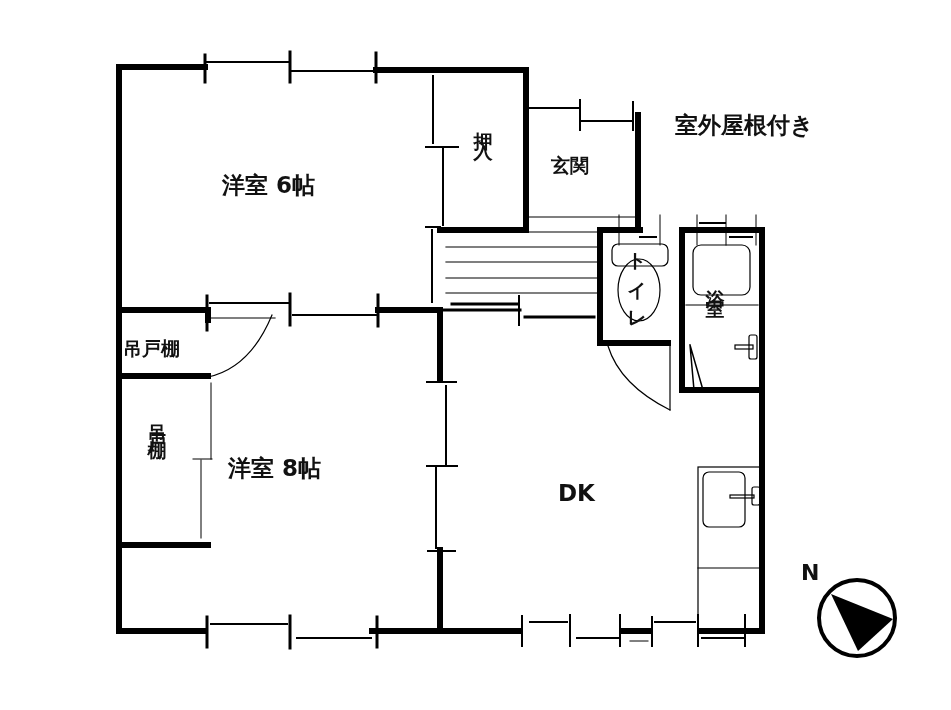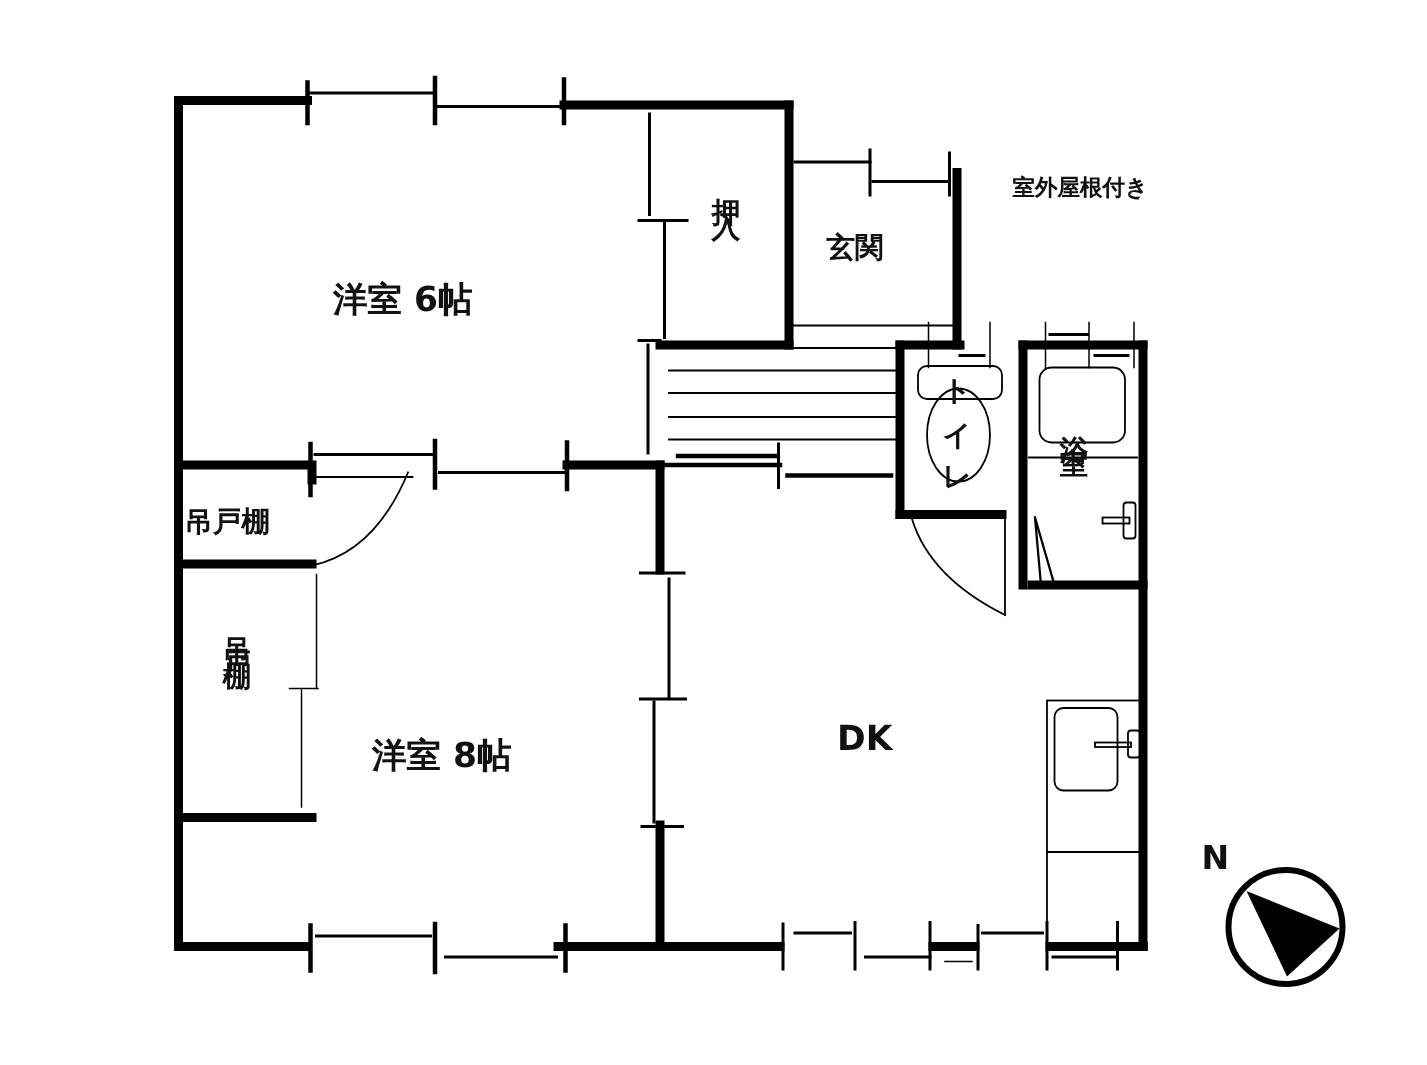--- a/index.html
+++ b/index.html
@@ -3,21 +3,21 @@
   <meta charset="utf-8">
   <style>
     html, body { margin: 0; padding: 0; background: #ffffff; }
     body { width: 951px; height: 710px; position: relative; overflow: hidden; font-family: "DejaVu Sans", "Liberation Sans", sans-serif; }
     #plan { position: absolute; left: 0; top: 0; width: 951px; height: 710px; }
     .label { position: absolute; color: #111111; font-weight: bold; white-space: nowrap; line-height: 1; }
     .room-lg { font-size: 23px; }
     .room-md { font-size: 19px; }
     .room-sm { font-size: 19px; }
     .vert { writing-mode: vertical-rl; text-orientation: upright; letter-spacing: 8px; }
-    .note { font-size: 15px; line-height: 34px; }
+    .note { font-size: 23px; line-height: 34px; }
   </style>
 </head>
 <body>
 
 <svg id="plan" viewBox="0 0 951 710" xmlns="http://www.w3.org/2000/svg">
   <g fill="none" stroke="#000" stroke-linecap="square">
 
     <g stroke-width="6">
 
       <line x1="119" y1="67" x2="119" y2="631"></line>
@@ -163,22 +163,22 @@
       <rect x="730" y="495" width="24" height="3"></rect>
     </g>
   </g>
 
   <g>
     <circle cx="857" cy="618" r="38" fill="none" stroke="#000" stroke-width="4"></circle>
     <polygon points="831,594 893,619 858,651" fill="#000"></polygon>
   </g>
 </svg>
 
-<div class="label room-lg" style="left:222px; top:189px;">洋室 6帖</div>
-<div class="label room-lg" style="left:248px; top:457px;margin-top:36px;">洋室 8帖</div>
+<div class="label room-lg" style="left:222px; top:174px;">洋室 6帖</div>
+<div class="label room-lg" style="left:228px; top:457px;">洋室 8帖</div>
 <div class="label room-lg" style="left:558px; top:458px;margin-top:24px;">DK</div>
 <div class="label room-md vert" style="left:474px; top:117px;">押入</div>
 <div class="label room-md" style="left:551px; top:156px;">玄関</div>
 <div class="label room-md vert" style="left:628px; top:238px;">トイレ</div>
 <div class="label room-md vert" style="left:706px; top:275px;">浴室</div>
 <div class="label room-sm" style="left:123px; top:339px;">吊戸棚</div>
 <div class="label room-md vert" style="left:148px; top:410px;">吊戸棚</div>
 
 <div class="label note" style="left:675px; top:108px;">
   <div>室外屋根付き</div>

